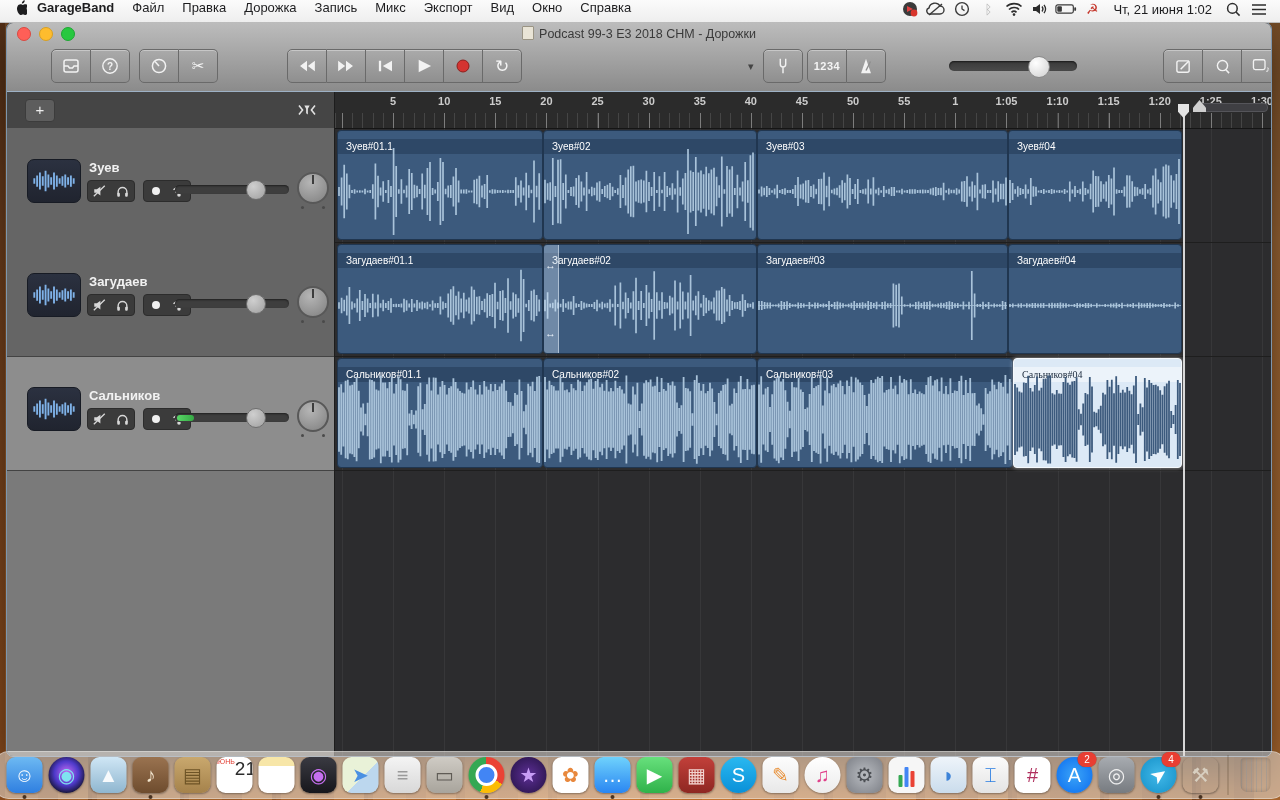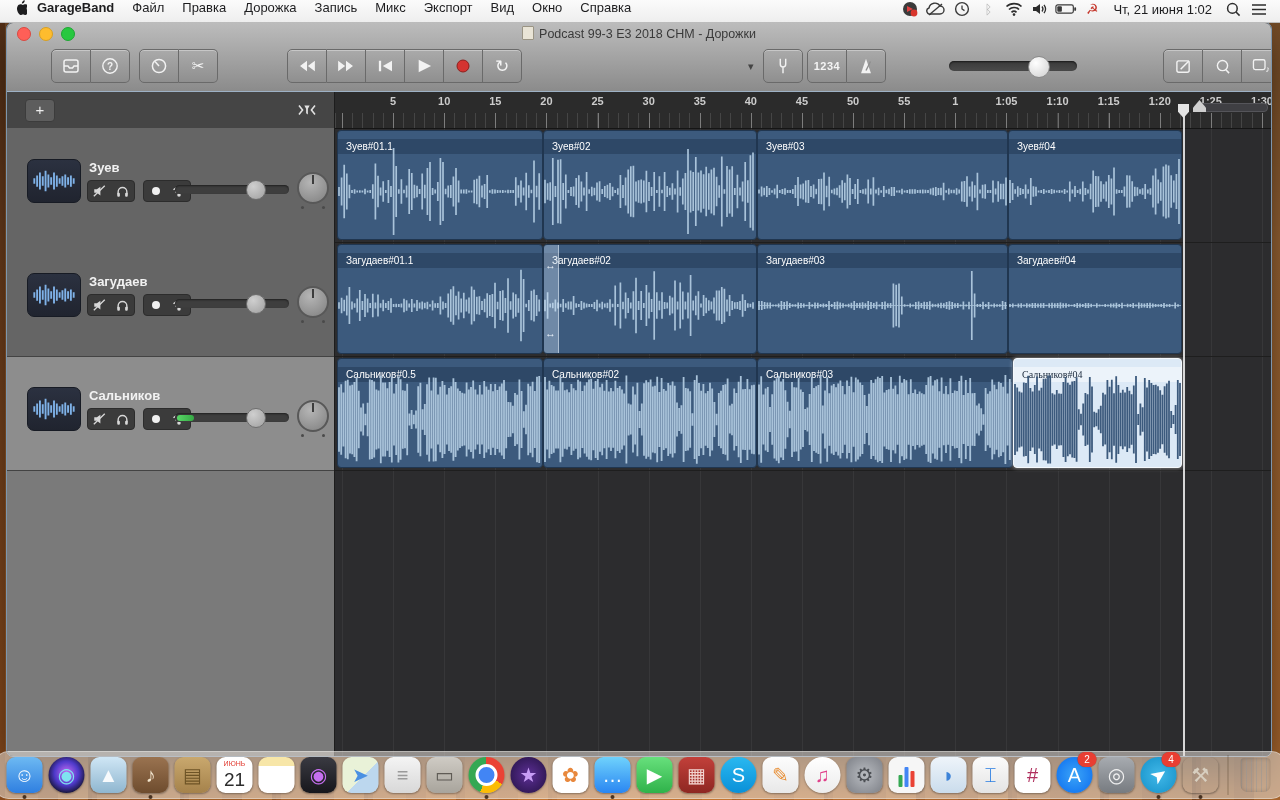--- a/index.html
+++ b/index.html
@@ -94,21 +94,21 @@
     clip-path:polygon(50% 0,100% 65%,100% 100%,0 100%,0 65%);}
   
   .dock{position:absolute;left:50%;bottom:1px;transform:translateX(-50%);height:46px;display:flex;align-items:center;
     background:rgba(232,224,216,.55);border:1px solid rgba(255,255,255,.35);border-radius:14px;padding:0 8px;z-index:60;}
   .dk{position:relative;width:38px;height:38px;margin:0 2px;display:flex;align-items:center;justify-content:center;}
   .dk-ic{width:36px;height:36px;border-radius:9px;display:flex;align-items:center;justify-content:center;font-size:20px;box-shadow:0 1px 2px rgba(0,0,0,.35);}
   .dk-ic.round{border-radius:50%;}
   .dot{position:absolute;bottom:-5px;left:50%;transform:translateX(-50%);width:4px;height:4px;border-radius:50%;background:rgba(50,30,15,.85);}
   .badge{position:absolute;top:-4px;right:-3px;min-width:15px;height:15px;border-radius:8px;background:#e93e32;color:#fff;
     font-size:10px;line-height:15px;text-align:center;padding:0 2px;box-shadow:0 0 1px rgba(0,0,0,.4);}
-  .cal{background:#fff;flex-direction:column;align-items:stretch;display:flex;overflow:hidden;}
+  .cal{background:#fff;flex-direction:row;align-items:stretch;display:flex;overflow:hidden;}
   .cal-m{font-size:7px;color:#e23b30;text-align:center;line-height:9px;text-transform:uppercase;}
   .cal-d{font-size:19px;color:#2c2c2c;text-align:center;line-height:24px;}
   .notesic{background:linear-gradient(#f7e6a8 0 9px,#ffffff 9px);}
   .chromeic{border-radius:50%;background:conic-gradient(#ea4335 0 120deg,#fbbc05 120deg 200deg,#34a853 200deg 360deg);position:relative;}
   .chromeic:after{content:"";position:absolute;left:50%;top:50%;width:16px;height:16px;border-radius:50%;
     background:#4285f4;border:3px solid #fff;transform:translate(-50%,-50%);}
   .barsic{background:#f6f6f6;display:flex;align-items:flex-end;justify-content:center;gap:2px;padding-bottom:6px;box-sizing:border-box;}
   .barsic i{display:block;width:4px;border-radius:1px;}
   .trashic{background:linear-gradient(#ffffff,#d9d9d9);border-radius:4px 4px 7px 7px;width:30px;height:34px;
     box-shadow:inset 0 0 4px rgba(0,0,0,.2);
@@ -531,21 +531,21 @@
             </svg>
           </div>
           <div class="region" style="left: 673px; width: 174px; top: 152px;">
             <div class="rlabel">Загудаев#04</div>
             <svg width="172" height="93" viewBox="0 0 172 93">
               <path d="M1.0 45.1V47.9M3.8 44.6V48.4M6.6 45.8V47.2M9.4 44.6V48.4M12.2 44.2V48.8M15.0 45.6V47.4M17.8 44.3V48.7M20.6 44.8V48.2M23.4 43.9V49.1M26.2 44.0V49.0M29.0 44.5V48.5M31.8 44.2V48.8M34.6 43.9V49.1M37.4 45.8V47.2M40.2 44.3V48.7M43.0 43.8V49.2M45.8 44.2V48.8M48.6 43.9V49.1M51.4 43.6V49.4M54.2 44.3V48.7M57.0 44.2V48.8M59.8 45.3V47.7M62.6 45.7V47.3M65.4 45.0V48.0M68.2 44.1V48.9M71.0 44.5V48.5M73.8 45.1V47.9M76.6 43.9V49.1M79.4 43.9V49.1M82.2 44.7V48.3M85.0 45.7V47.3M87.8 44.2V48.8M90.6 45.6V47.4M93.4 45.8V47.2M96.2 44.9V48.1M99.0 45.5V47.5M101.8 44.4V48.6M104.6 44.4V48.6M107.4 43.8V49.2M110.2 45.0V48.0M113.0 43.7V49.3M115.8 45.7V47.3M118.6 44.7V48.3M121.4 45.1V47.9M124.2 44.1V48.9M127.0 45.4V47.6M129.8 43.6V49.4M132.6 44.2V48.8M135.4 44.6V48.4M138.2 44.1V48.9M141.0 43.8V49.2M143.8 44.6V48.4M146.6 45.0V48.0M149.4 45.3V47.7M152.2 45.1V47.9M155.0 43.9V49.1M157.8 45.2V47.8M160.6 44.9V48.1M163.4 45.7V47.3M166.2 43.6V49.4M169.0 45.2V47.8" stroke="#a9c3da" stroke-width="1.7" fill="none"></path>
               <path d="M0 46.5H172" stroke="#a9c3da" stroke-width="1" opacity="0.75"></path>
             </svg>
           </div>
           <div class="region" style="left: 2px; width: 206px; top: 266px;">
-            <div class="rlabel">Сальников#0.5</div>
+            <div class="rlabel">Сальников#01.1</div>
             <svg width="204" height="93" viewBox="0 0 204 93">
               <path d="M1.0 14.2V78.8M3.2 11.2V81.8M5.4 19.5V73.5M7.6 7.8V85.2M9.8 6.7V86.3M12.0 12.5V80.5M14.2 11.8V81.2M16.4 8.9V84.1M18.6 4.7V88.3M20.8 17.8V75.2M23.0 34.6V58.4M25.2 30.4V62.6M27.4 40.7V52.3M29.6 29.8V63.2M31.8 6.4V86.6M34.0 6.9V86.1M36.2 8.4V84.6M38.4 16.4V76.6M40.6 17.4V75.6M42.8 2.8V90.2M45.0 9.5V83.5M47.2 9.5V83.5M49.4 15.2V77.8M51.6 9.1V83.9M53.8 3.6V89.4M56.0 20.5V72.5M58.2 10.9V82.1M60.4 3.6V89.4M62.6 6.3V86.7M64.8 17.2V75.8M67.0 17.8V75.2M69.2 10.8V82.2M71.4 40.6V52.4M73.6 37.0V56.0M75.8 41.7V51.3M78.0 37.4V55.6M80.2 13.3V79.7M82.4 9.7V83.3M84.6 36.2V56.8M86.8 31.1V61.9M89.0 11.2V81.8M91.2 4.4V88.6M93.4 17.5V75.5M95.6 4.6V88.4M97.8 4.8V88.2M100.0 21.6V71.4M102.2 13.8V79.2M104.4 8.1V84.9M106.6 12.1V80.9M108.8 21.4V71.6M111.0 14.9V78.1M113.2 13.2V79.8M115.4 5.3V87.7M117.6 9.0V84.0M119.8 15.4V77.6M122.0 18.1V74.9M124.2 19.7V73.3M126.4 20.6V72.4M128.6 9.5V83.5M130.8 16.5V76.5M133.0 14.0V79.0M135.2 7.4V85.6M137.4 16.5V76.5M139.6 21.5V71.5M141.8 12.1V80.9M144.0 21.5V71.5M146.2 8.0V85.0M148.4 13.6V79.4M150.6 16.7V76.3M152.8 11.0V82.0M155.0 18.2V74.8M157.2 11.0V82.0M159.4 17.1V75.9M161.6 13.6V79.4M163.8 10.5V82.5M166.0 7.0V86.0M168.2 17.8V75.2M170.4 29.1V63.9M172.6 29.3V63.7M174.8 32.8V60.2M177.0 20.1V72.9M179.2 21.8V71.2M181.4 6.6V86.4M183.6 17.9V75.1M185.8 38.3V54.7M188.0 31.7V61.3M190.2 10.8V82.2M192.4 13.2V79.8M194.6 8.7V84.3M196.8 17.9V75.1M199.0 3.8V89.2M201.2 3.1V89.9" stroke="#a9c3da" stroke-width="1.8" fill="none"></path>
             </svg>
           </div>
           <div class="region" style="left: 208px; width: 214px; top: 266px;">
             <div class="rlabel">Сальников#02</div>
             <svg width="212" height="93" viewBox="0 0 212 93">
               <path d="M1.0 4.0V89.0M3.2 16.5V76.5M5.4 7.7V85.3M7.6 12.1V80.9M9.8 13.3V79.7M12.0 17.5V75.5M14.2 17.5V75.5M16.4 3.8V89.2M18.6 9.3V83.7M20.8 17.3V75.7M23.0 16.6V76.4M25.2 19.3V73.7M27.4 10.9V82.1M29.6 15.3V77.7M31.8 17.2V75.8M34.0 6.8V86.2M36.2 8.6V84.4M38.4 18.1V74.9M40.6 12.4V80.6M42.8 9.2V83.8M45.0 6.6V86.4M47.2 5.8V87.2M49.4 15.7V77.3M51.6 7.9V85.1M53.8 6.0V87.0M56.0 14.3V78.7M58.2 10.8V82.2M60.4 17.7V75.3M62.6 7.0V86.0M64.8 18.5V74.5M67.0 15.1V77.9M69.2 18.3V74.7M71.4 7.8V85.2M73.6 15.1V77.9M75.8 13.1V79.9M78.0 16.5V76.5M80.2 20.5V72.5M82.4 2.5V90.5M84.6 30.4V62.6M86.8 31.5V61.5M89.0 13.4V79.6M91.2 21.6V71.4M93.4 9.7V83.3M95.6 38.1V54.9M97.8 30.4V62.6M100.0 10.2V82.8M102.2 7.2V85.8M104.4 9.3V83.7M106.6 6.5V86.5M108.8 13.4V79.6M111.0 12.8V80.2M113.2 3.7V89.3M115.4 18.9V74.1M117.6 5.1V87.9M119.8 16.1V76.9M122.0 17.8V75.2M124.2 10.0V83.0M126.4 12.3V80.7M128.6 8.5V84.5M130.8 12.8V80.2M133.0 29.4V63.6M135.2 34.9V58.1M137.4 32.3V60.7M139.6 4.0V89.0M141.8 15.0V78.0M144.0 15.4V77.6M146.2 18.2V74.8M148.4 40.2V52.8M150.6 7.0V86.0M152.8 2.2V90.8M155.0 10.0V83.0M157.2 17.7V75.3M159.4 11.1V81.9M161.6 20.3V72.7M163.8 18.1V74.9M166.0 9.8V83.2M168.2 15.6V77.4M170.4 29.0V64.0M172.6 40.7V52.3M174.8 20.0V73.0M177.0 17.7V75.3M179.2 12.1V80.9M181.4 11.2V81.8M183.6 5.5V87.5M185.8 32.5V60.5M188.0 30.8V62.2M190.2 15.6V77.4M192.4 20.1V72.9M194.6 8.8V84.2M196.8 3.0V90.0M199.0 16.3V76.7M201.2 16.0V77.0M203.4 5.9V87.1M205.6 16.2V76.8M207.8 12.3V80.7M210.0 11.8V81.2" stroke="#a9c3da" stroke-width="1.8" fill="none"></path>
             </svg>
           </div>

